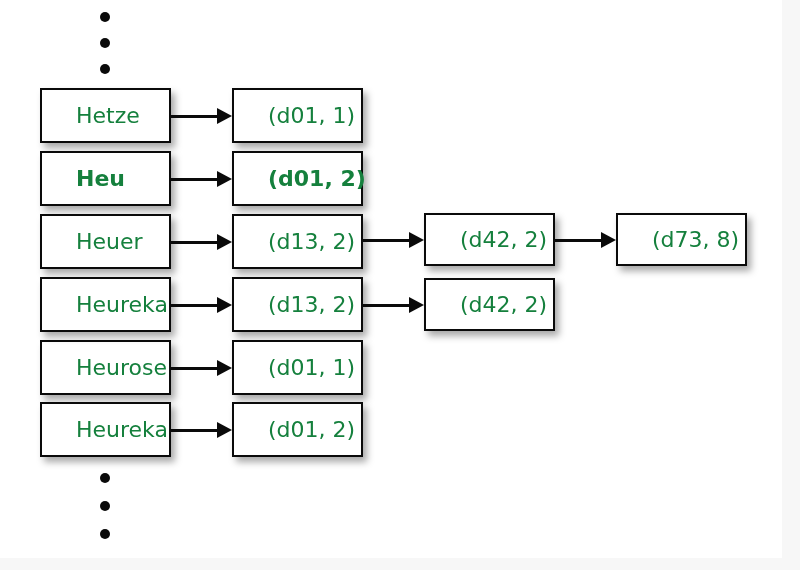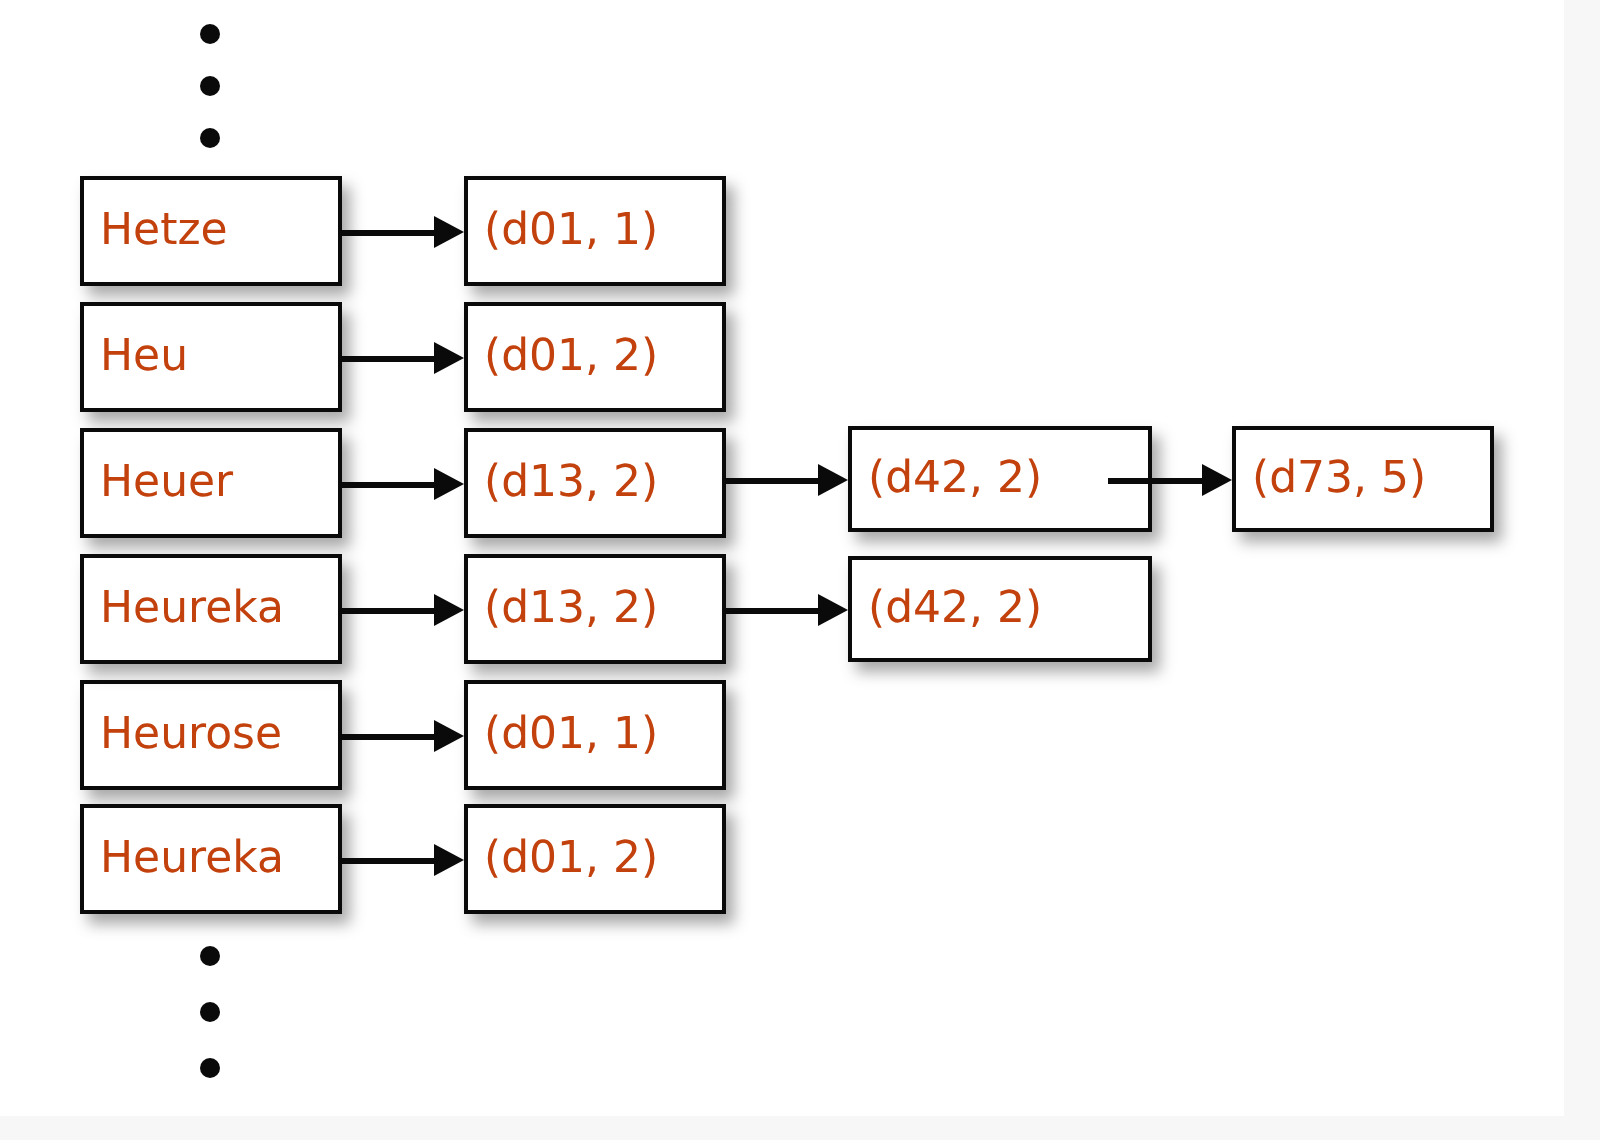--- a/index.html
+++ b/index.html
@@ -35,32 +35,32 @@
     box-sizing: border-box;
     background: #ffffff;
     border: 2px solid #0a0a0a;
     box-shadow: 4px 5px 7px rgba(0,0,0,0.34);
     display: flex;
     align-items: center;
   }
   .box .label {
     font-size: 22px;
     line-height: 22px;
-    color: #c2410c;
+    color: #15803d;
     letter-spacing: 0px;
     white-space: nowrap;
-    padding-left: 8px;
+    padding-left: 34px;
   }
   .col-term  { left: 40px;  width: 131px; height: 55px; }
   .col-post  { left: 232px; width: 131px; height: 55px; }
-  .col-mid   { left: 424px; width: 152px; height: 53px; }
+  .col-mid   { left: 424px; width: 131px; height: 53px; }
   .col-far   { left: 616px; width: 131px; height: 53px; }
 
   .r0 { top: 88px;  }
-  .r1 { top: 151px; }
+  .r1 { top: 151px; font-weight: bold; }
   .r2 { top: 214px; text-align: right; }
   .r3 { top: 277px; }
   .r4 { top: 340px; }
   .r5 { top: 402px; }
 
   .m0 { top: 213px; }
   .m1 { top: 278px; }
 
   
   .arrow {
@@ -161,21 +161,21 @@
   </div>
 
   <div class="box col-mid m0">
     <span class="label">(d42, 2)</span>
   </div>
   <div class="box col-mid m1">
     <span class="label">(d42, 2)</span>
   </div>
 
   <div class="box col-far m0">
-    <span class="label">(d73, 5)</span>
+    <span class="label">(d73, 8)</span>
   </div>
 
   <div class="arrow" style="left:170px; top:108px; width:62px;">
     <span class="shaft" style="width:48px;"></span>
       <span class="head" style="left:47px;"></span>
   </div>
   <div class="arrow" style="left:170px; top:171px; width:62px;">
     <span class="shaft" style="width:48px;"></span>
       <span class="head" style="left:47px;"></span>
   </div>

